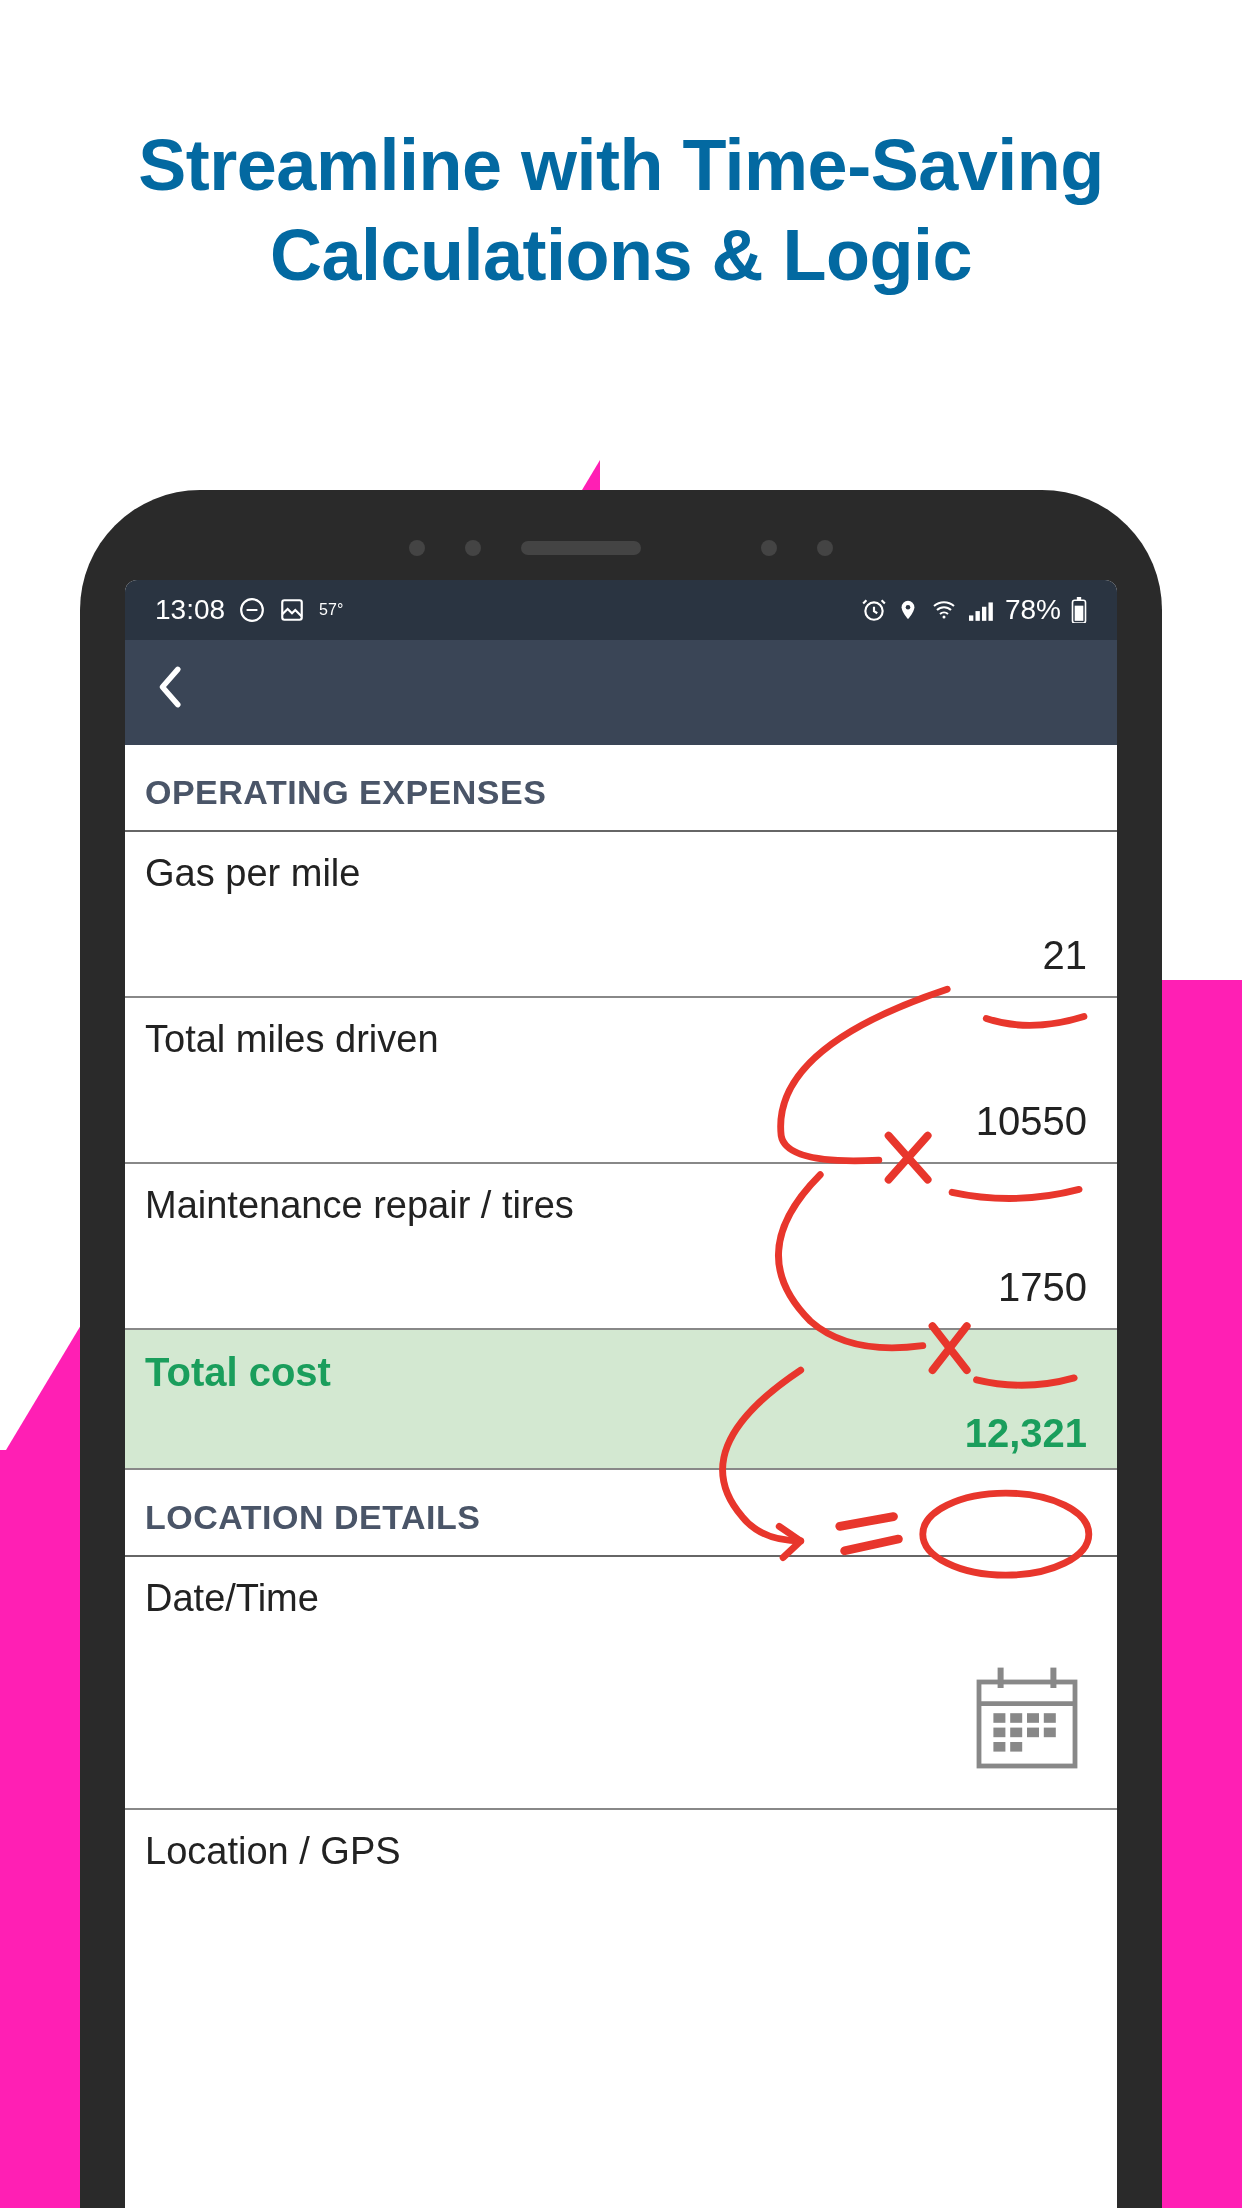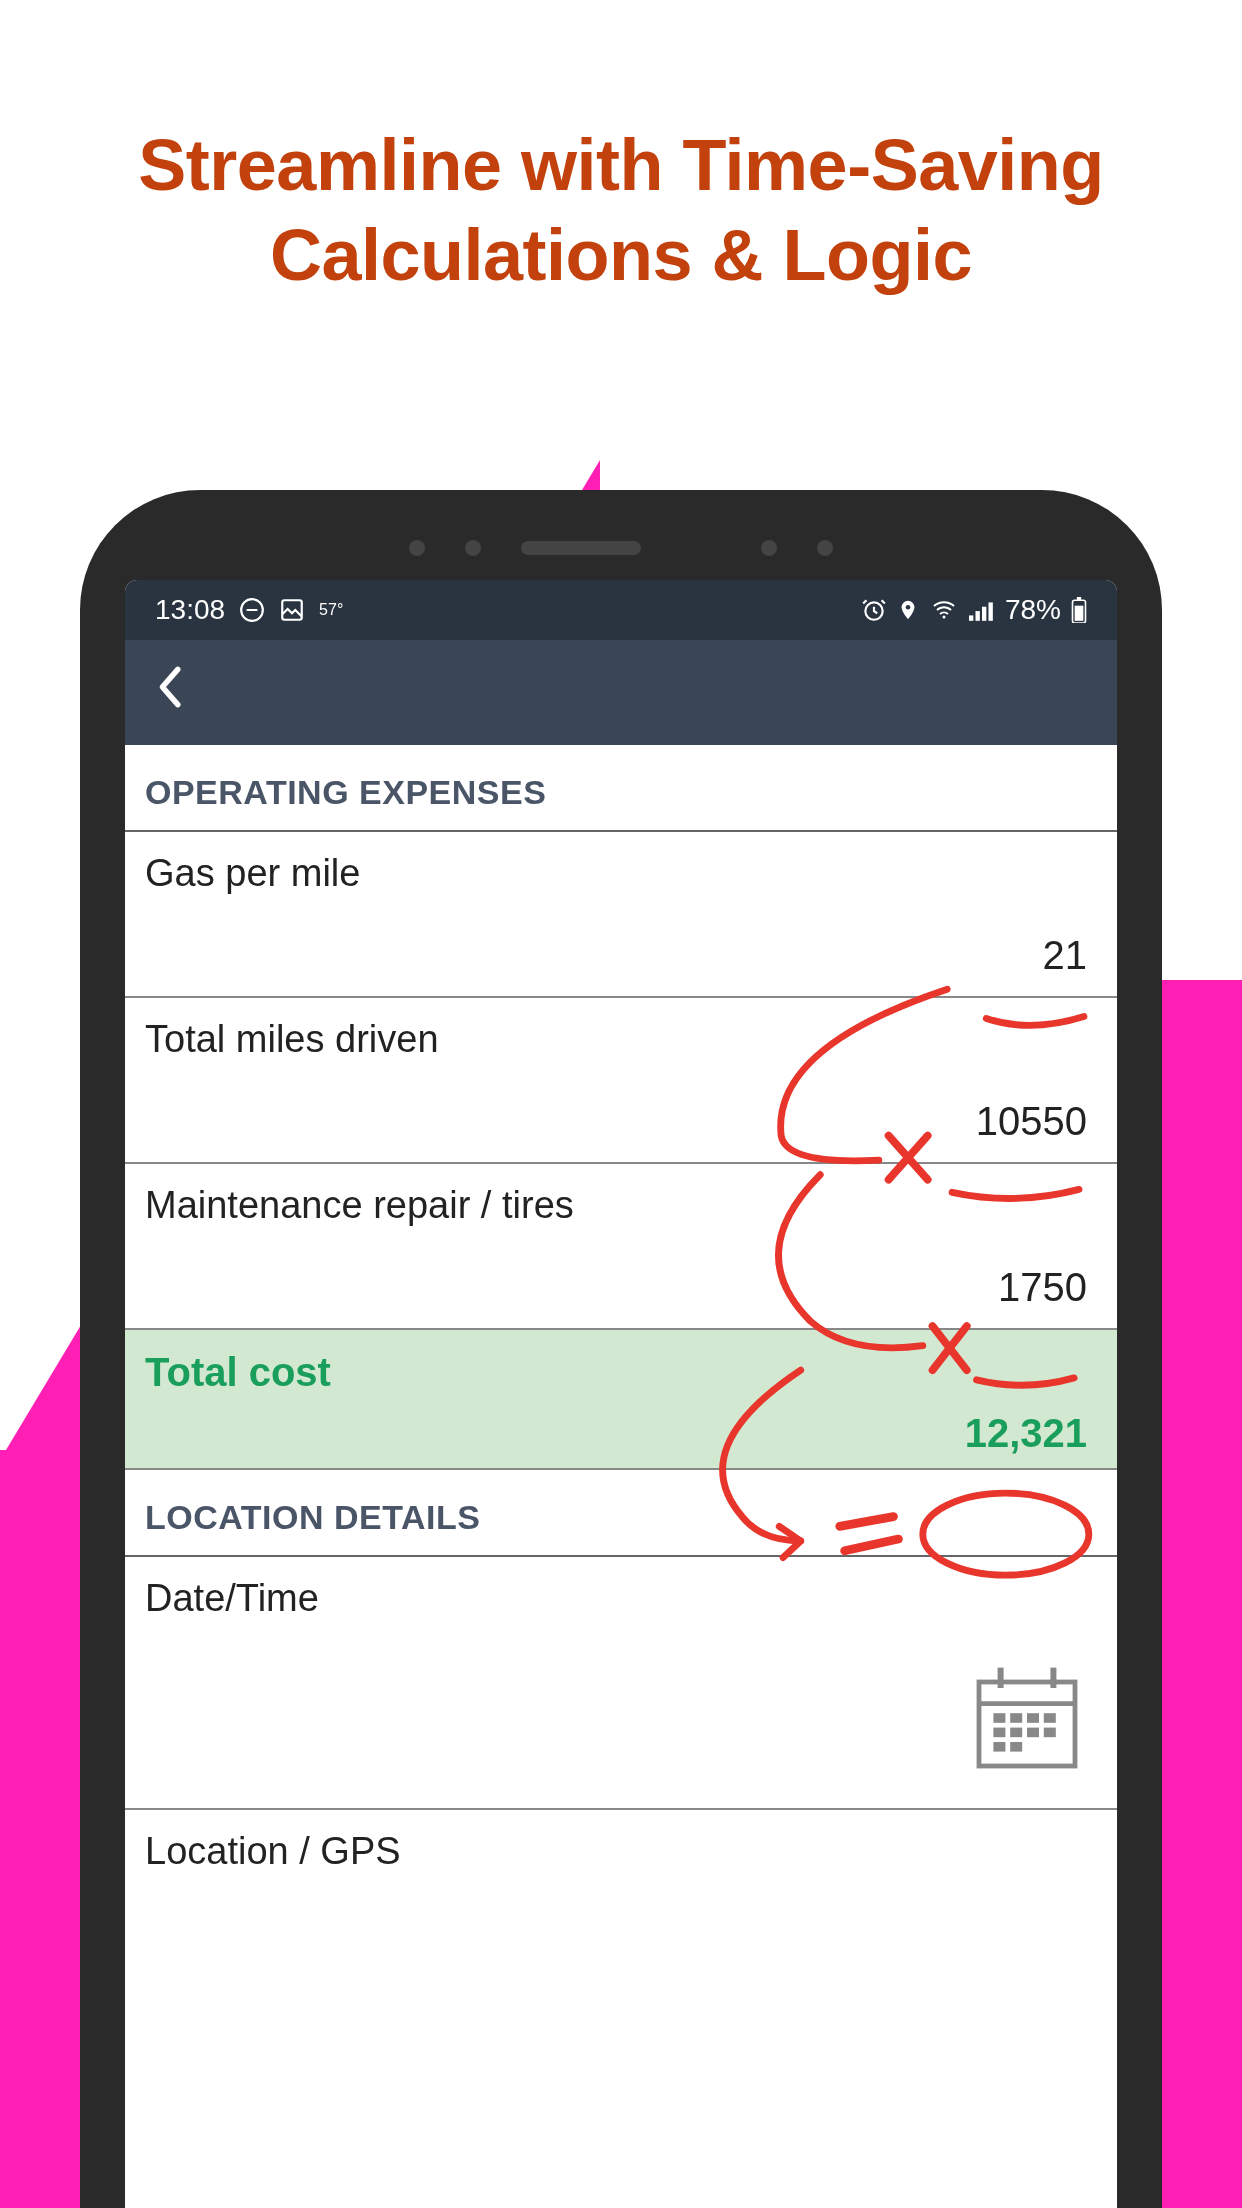--- a/index.html
+++ b/index.html
@@ -45,21 +45,21 @@
   background: #ff1fb4;
   z-index: 0;
 }
 
 .headline {
   position: relative;
   z-index: 2;
   text-align: center;
   padding: 120px 60px 0;
   font-weight: 800;
-  color: #c2410c;
+  color: #0369a1;
   font-size: 72px;
   line-height: 1.25;
   letter-spacing: -0.5px;
 }
 
 .phone {
   position: absolute;
   z-index: 3;
   left: 80px;
   top: 490px;

